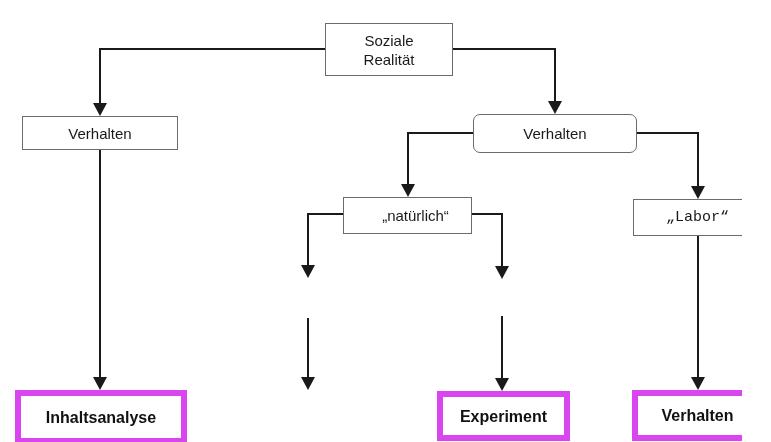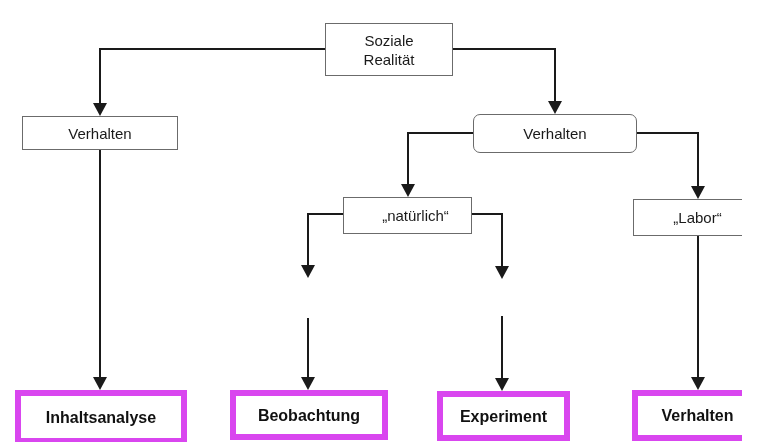--- a/index.html
+++ b/index.html
@@ -35,21 +35,21 @@
     border: 6px solid #d946ef;
     font-weight: bold;
     font-size: 16px;
     color: #111111;
   }
   
   .n-soziale       { left: 325px; top: 7px;   width: 128px; height: 53px; }
   .n-produkte      { left: 22px;  top: 100px; width: 156px; height: 34px; }
   .n-verhalten     { left: 473px; top: 98px;  width: 164px; height: 39px; border-radius: 7px; }
   .n-natuerlich    { left: 343px; top: 181px; width: 129px; height: 37px; padding-left: 16px; }
-  .n-labor         { left: 633px; top: 183px; width: 129px; height: 37px; }
+  .n-labor         { left: 633px; top: 183px; width: 129px; height: 37px; font-family: Liberation Mono, monospace; }
   .n-offen         { left: 243px; top: 262px; width: 127px; height: 40px; }
   .n-vermittelt    { left: 438px; top: 263px; width: 129px; height: 37px; }
   .n-inhaltsanalyse{ left: 15px;  top: 374px; width: 172px; height: 54px; }
   .n-beobachtung   { left: 230px; top: 374px; width: 158px; height: 50px; }
   .n-befragung     { left: 437px; top: 375px; width: 133px; height: 50px; }
   .n-experiment    { left: 632px; top: 374px; width: 131px; height: 51px; }
 </style>
 </head>
 <body>
 
@@ -90,19 +90,18 @@
   <div class="node n-verhalten">Verhalten</div>
 
   <div class="node n-natuerlich">„natürlich“</div>
 
   <div class="node n-labor">„Labor“</div>
 
 
 
   <div class="node bold n-inhaltsanalyse">Inhaltsanalyse</div>
 
-  <div class="node bold n-beobachtung">Beobachtung</div>
 
   <div class="node bold n-befragung">Experiment</div>
 
   <div class="node bold n-experiment">Verhalten</div>
 
 </div>
 
 </body></html>

